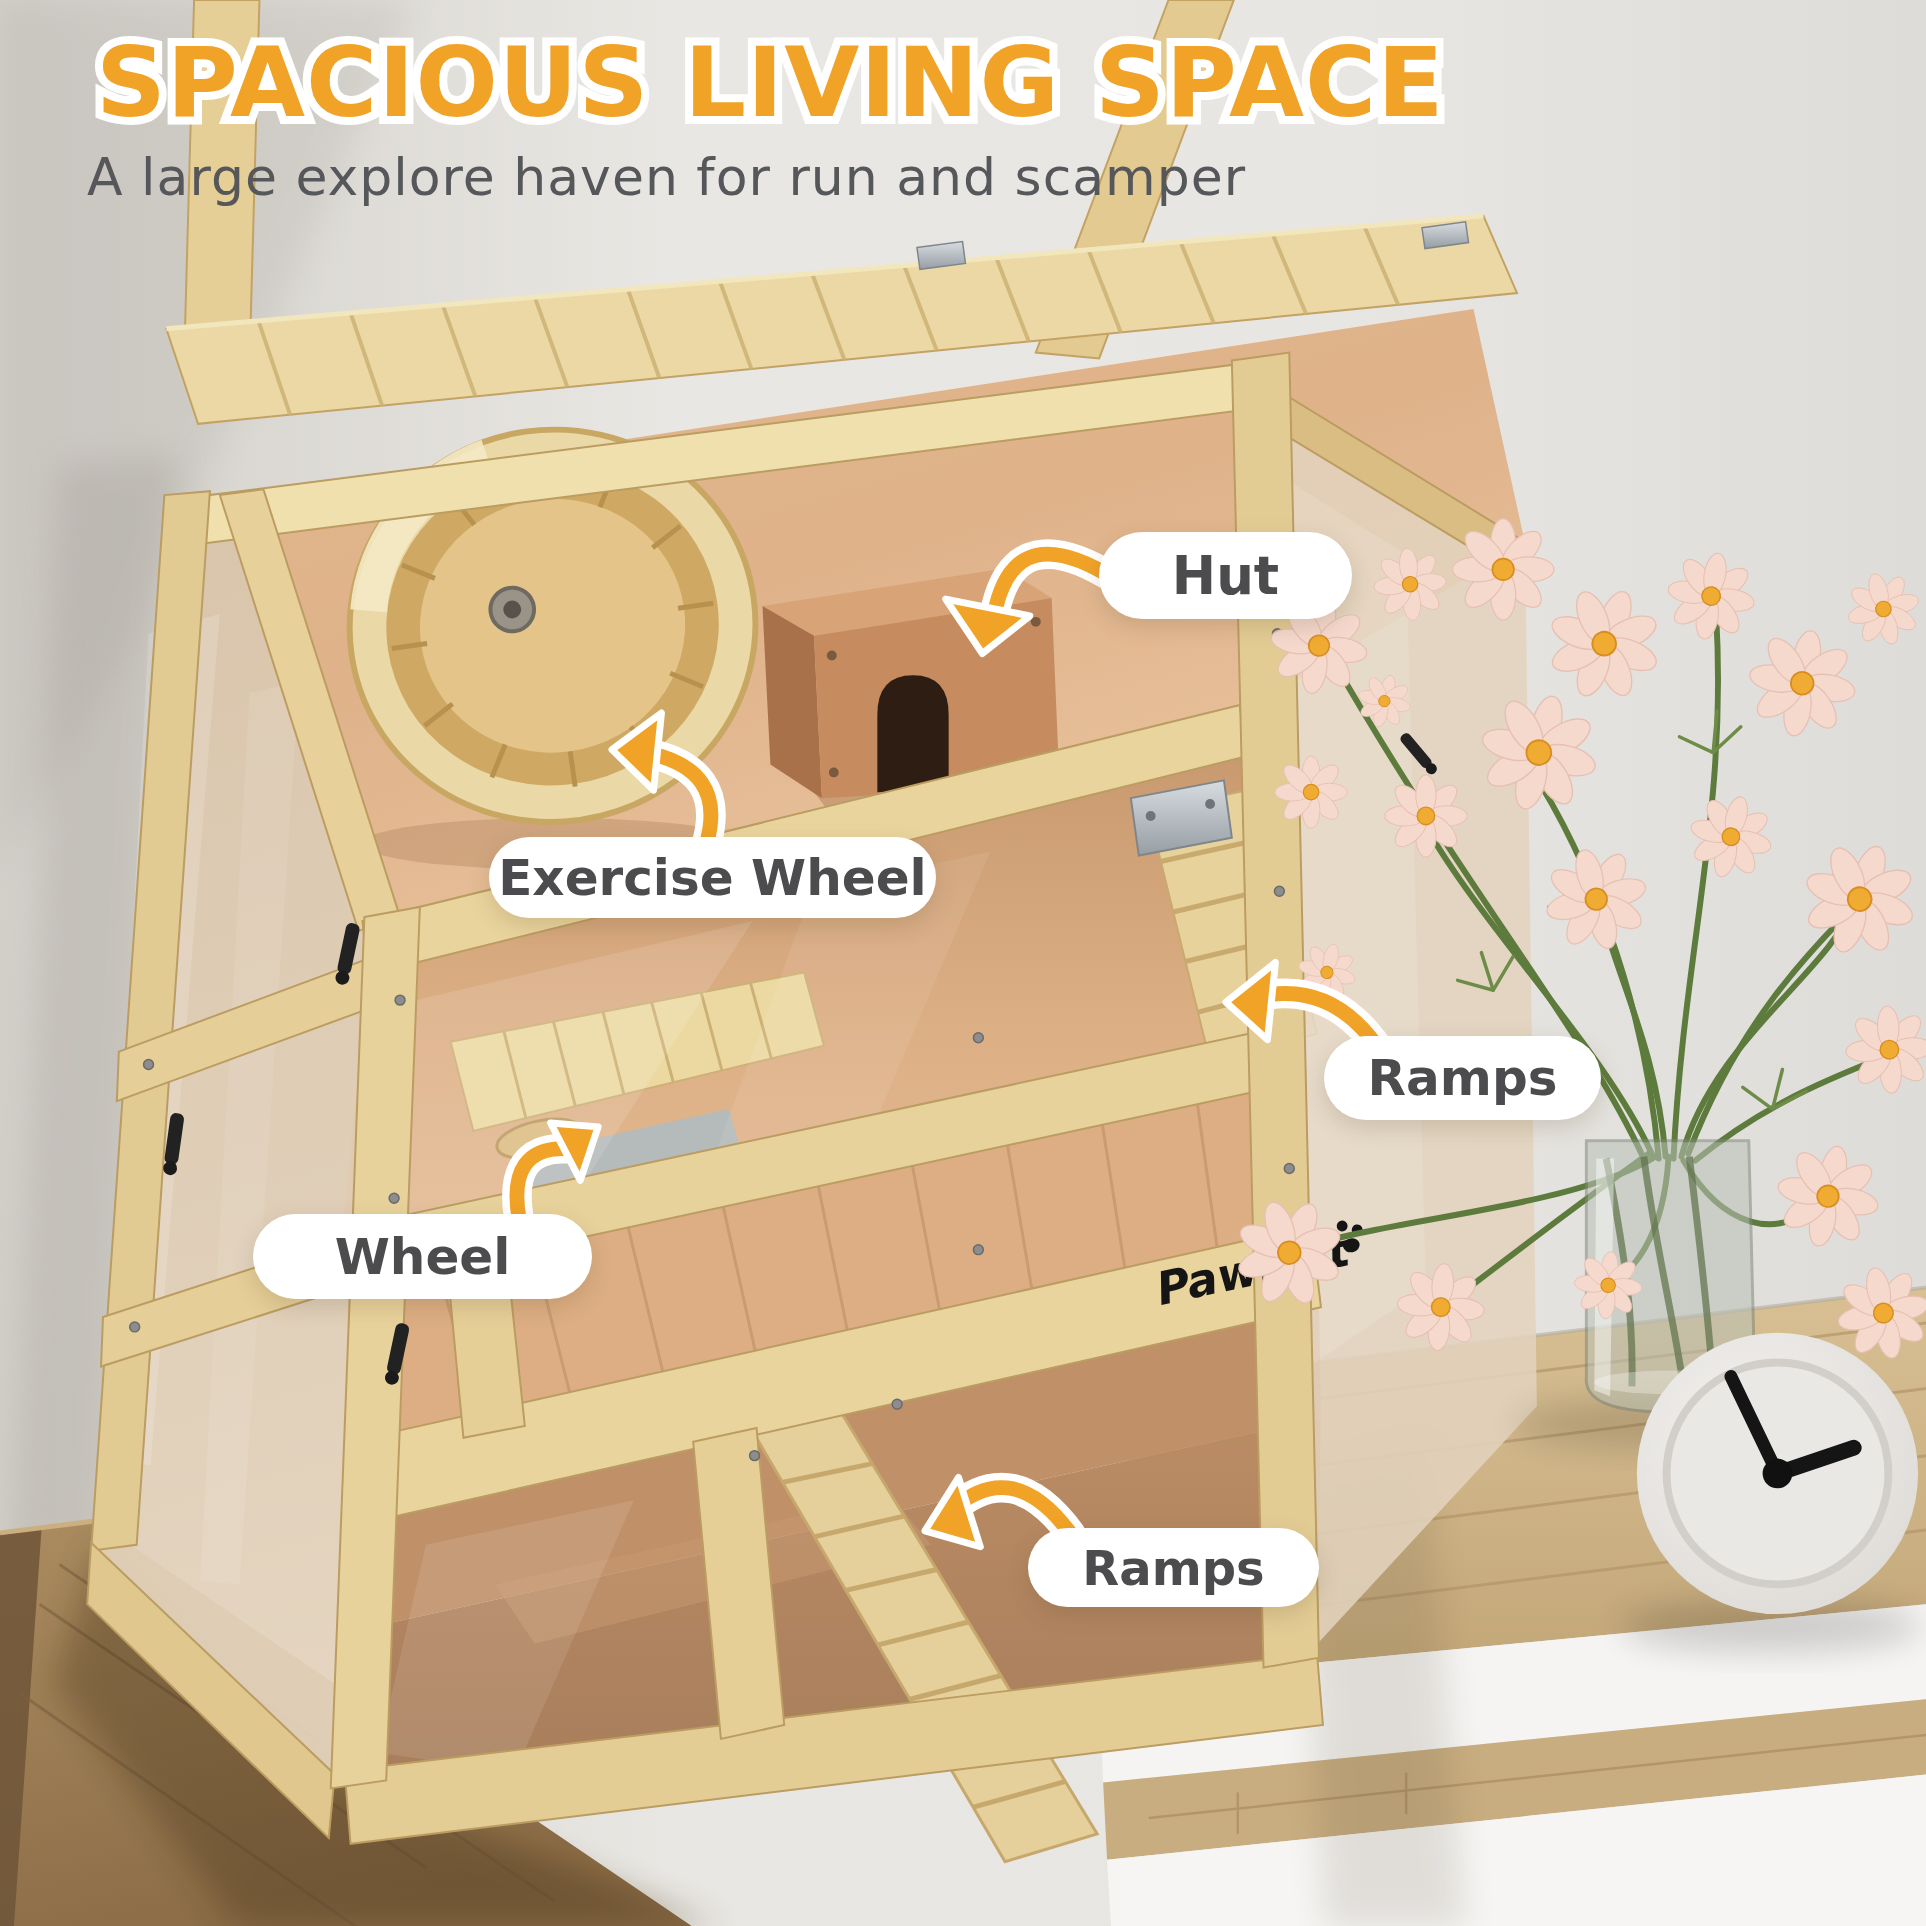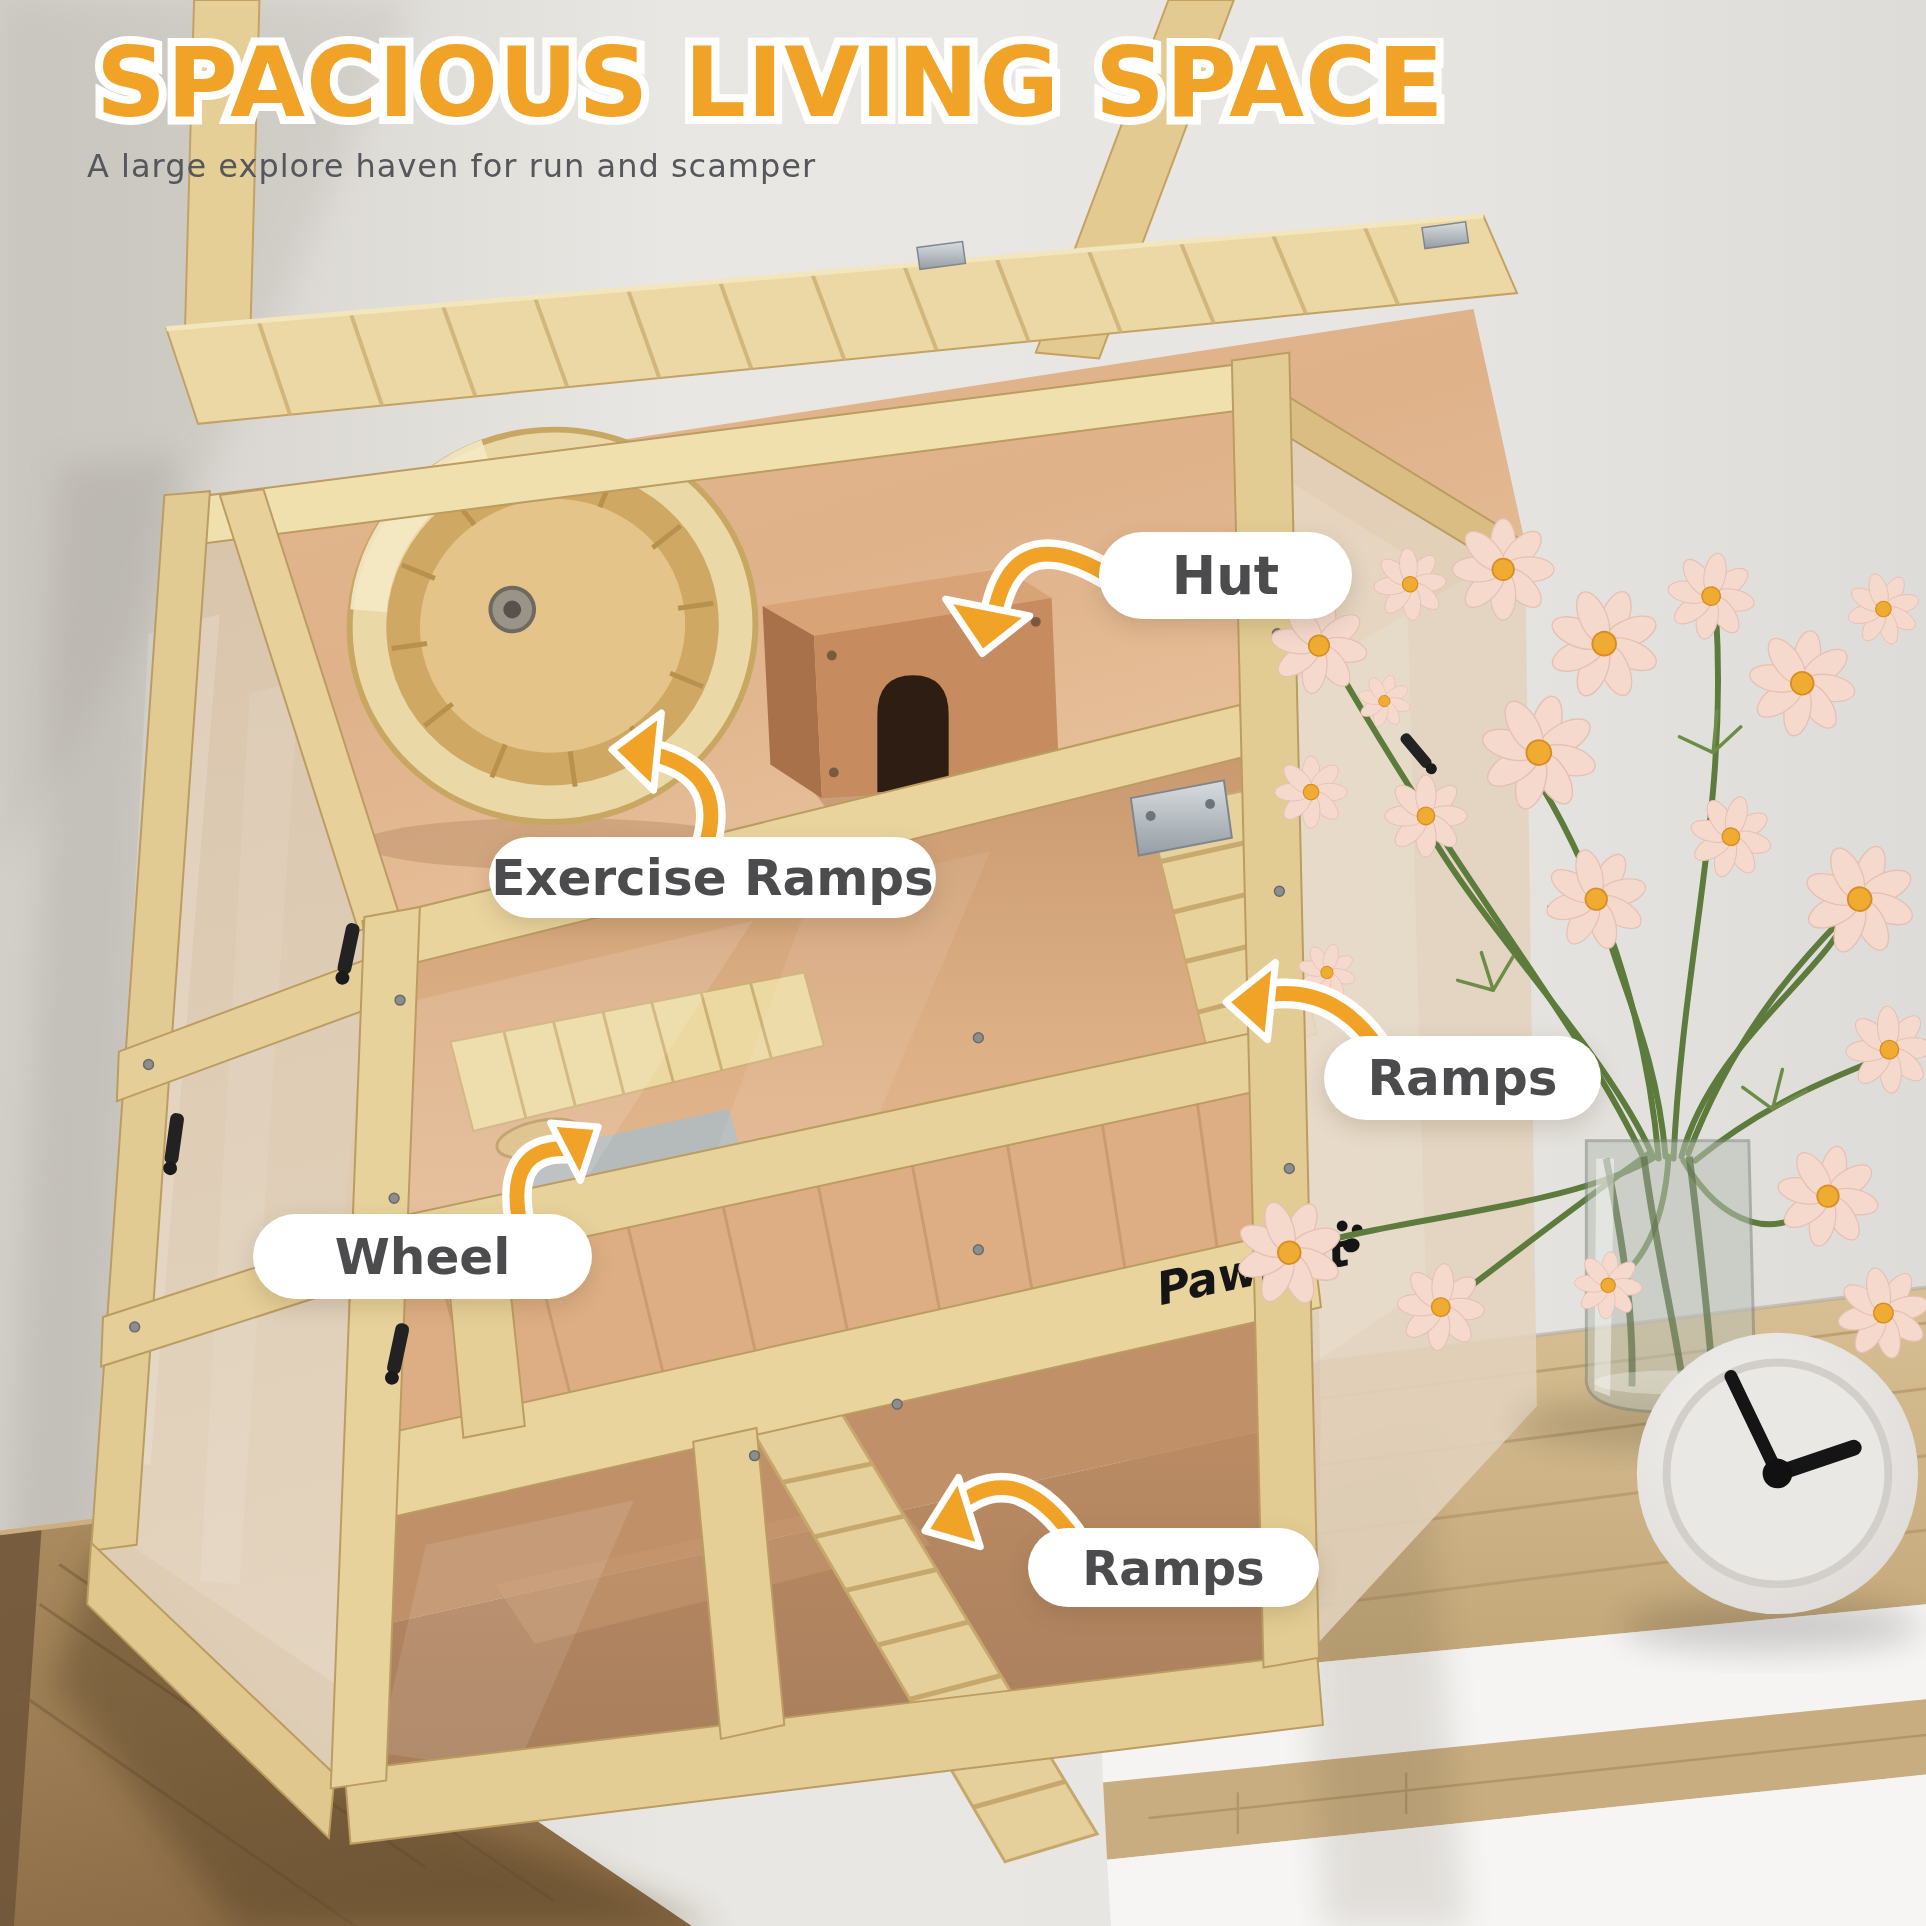--- a/index.html
+++ b/index.html
@@ -6,21 +6,21 @@
   .stage{position:relative;width:1927px;height:1927px;overflow:hidden;
          font-family:"DejaVu Sans","Liberation Sans",sans-serif;}
   .scene-svg{position:absolute;inset:0;}
   
   .title-wrap{position:absolute;left:96px;top:34px;z-index:20;}
   .title-line{position:relative;display:inline-block;line-height:1;}
   .title-text{font-size:97px;font-weight:800;letter-spacing:1px;color:#F0A327;
               position:relative;z-index:2;white-space:nowrap;}
   .title-outline{position:absolute;left:0;top:0;z-index:1;font-size:97px;font-weight:800;
               letter-spacing:1px;color:#fff;-webkit-text-stroke:16px #ffffff;white-space:nowrap;}
-  .subtitle{position:absolute;left:87px;top:147px;z-index:20;font-size:32px;
+  .subtitle{position:absolute;left:87px;top:147px;z-index:20;font-size:52px;
             color:#56575A;letter-spacing:1px;white-space:nowrap;}
   
   .pill{position:absolute;z-index:30;background:#fff;border-radius:46px;
         display:flex;align-items:center;justify-content:center;
         color:#4C4C4E;font-weight:bold;
         box-shadow:0 8px 22px rgba(90,70,40,0.18);}
   .pill-hut{left:1099px;top:532px;width:253px;height:87px;font-size:53px;align-items:center;}
   .pill-wheel{left:489px;top:837px;width:447px;height:81px;font-size:50px;}
   .pill-ramps-upper{left:1324px;top:1036px;width:277px;height:84px;font-size:50px;}
   .pill-seesaw{left:253px;top:1214px;width:339px;height:85px;font-size:50px;}
@@ -382,21 +382,21 @@
       <span class="title-outline">SPACIOUS LIVING SPACE</span>
       <span class="title-text">SPACIOUS LIVING SPACE</span>
     </div>
   </div>
   <div class="subtitle">A large explore haven for run and scamper</div>
 
   <div class="pill pill-hut">
     <span>Hut</span>
   </div>
   <div class="pill pill-wheel">
-    <span>Exercise Ramps</span>
+    <span>Exercise Wheel</span>
   </div>
   <div class="pill pill-ramps-upper">
     <span>Ramps</span>
   </div>
   <div class="pill pill-seesaw">
     <span>Wheel</span>
   </div>
   <div class="pill pill-ramps-lower">
     <span>Ramps</span>
   </div>

